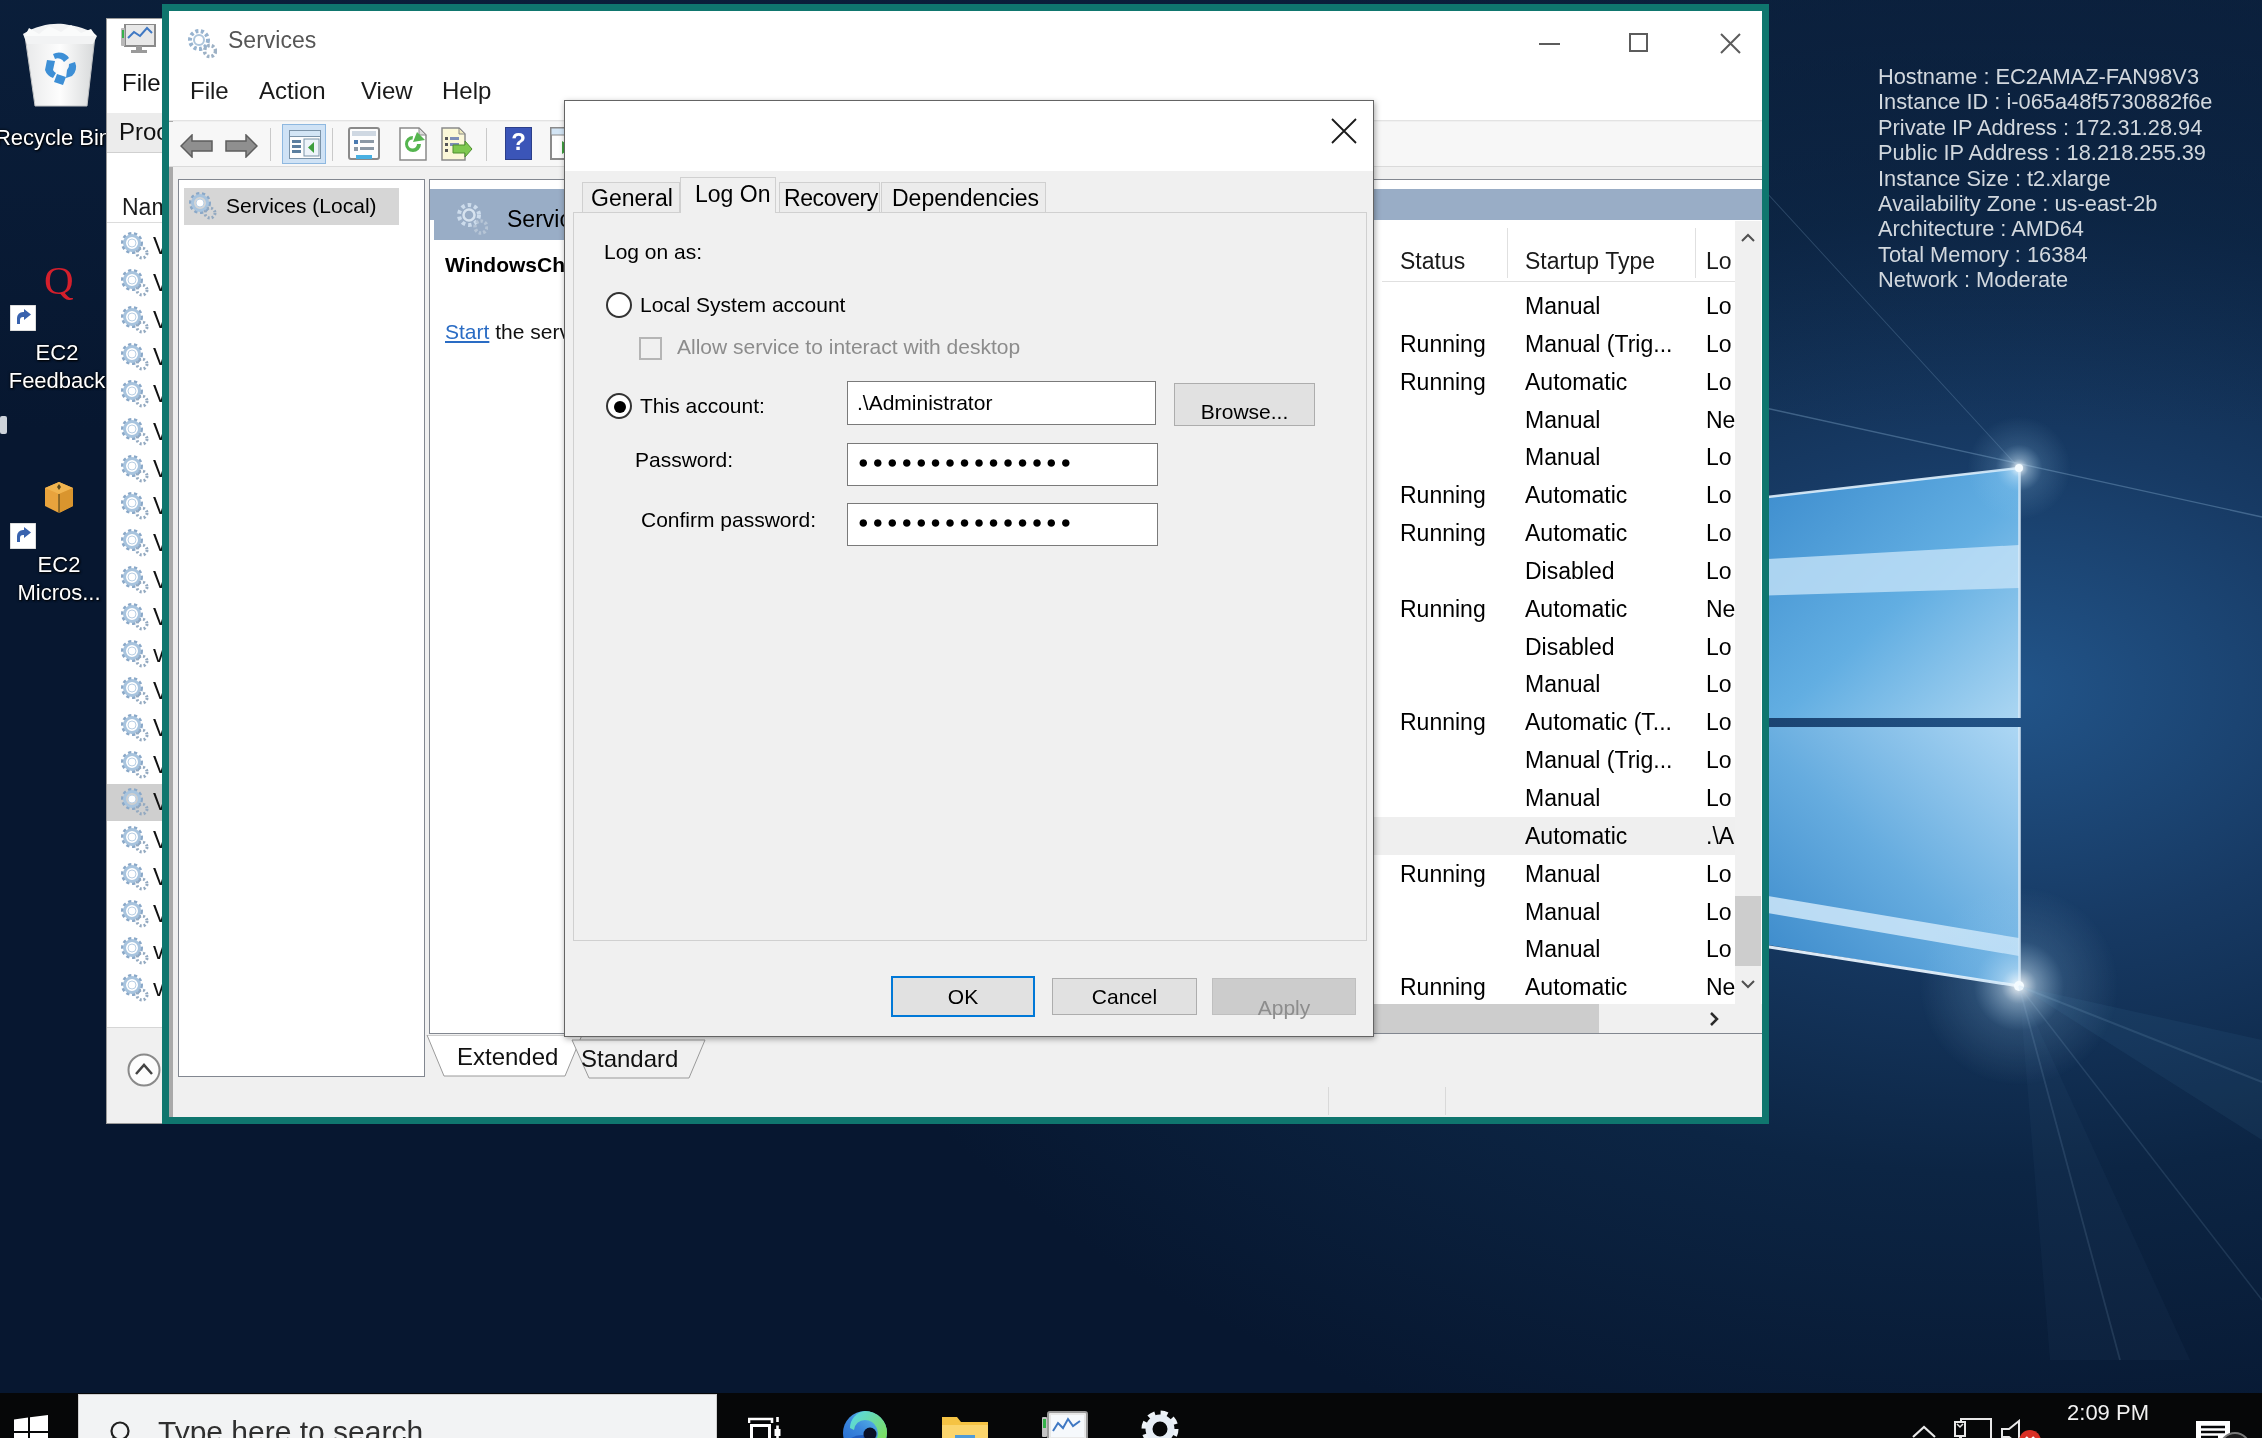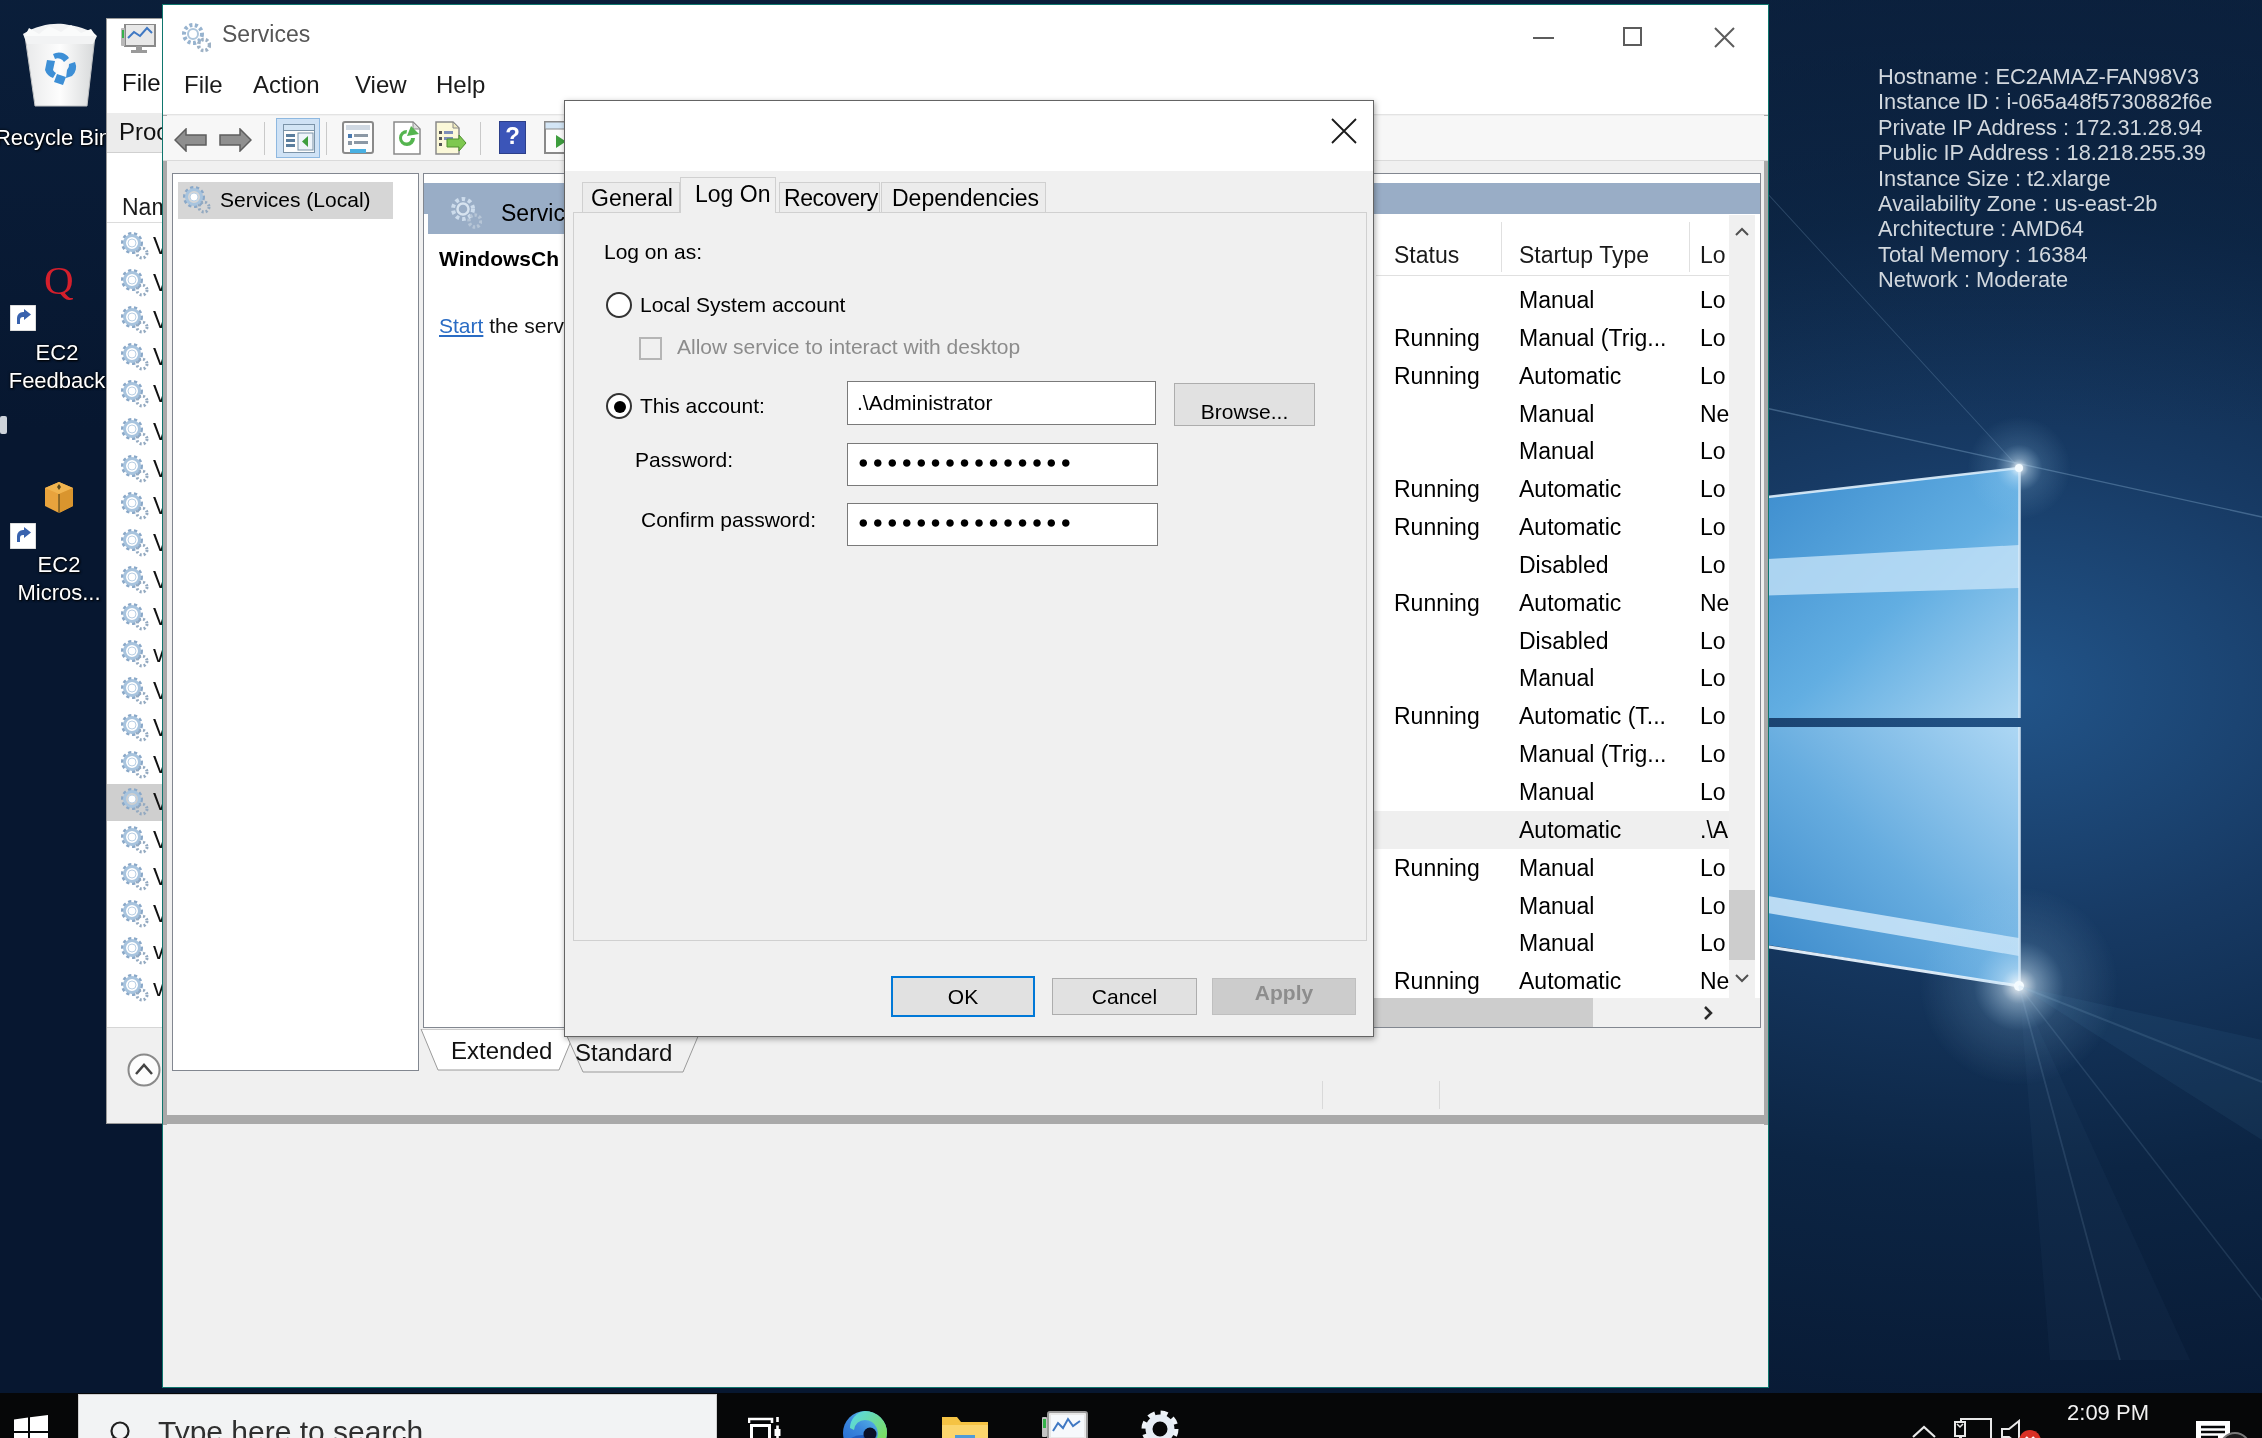--- a/index.html
+++ b/index.html
@@ -283,21 +283,21 @@
 <svg width="0" height="0" style="position:absolute">
   <defs>
     <g id="svcgear">
       <circle cx="13" cy="12" r="9" fill="none" stroke="#8aa8c8" stroke-width="4" stroke-dasharray="3 2.5"></circle>
       <circle cx="13" cy="12" r="7.5" fill="none" stroke="#a8c4de" stroke-width="3"></circle>
       <circle cx="13" cy="12" r="4" fill="#fff" stroke="#b9cfe4" stroke-width="1"></circle>
       <circle cx="23" cy="22" r="5" fill="none" stroke="#93a9c0" stroke-width="3" stroke-dasharray="2 2"></circle>
     </g>
   </defs>
 </svg>
-<div id="svcwin" class="abs" style="left:162px;top:4px;width:1607px;height:1384px;background:#f0f0f0;border:1px solid #0f766e;overflow:hidden;font-size:23px;color:#111;">
+<div id="svcwin" class="abs" style="left:162px;top:4px;width:1607px;height:1120px;background:#f0f0f0;border:7px solid #0f766e;overflow:hidden;font-size:23px;color:#111;">
 
   <div class="abs" style="left:0;top:110px;width:4px;height:1010px;background:#a9a9a9;"></div>
   <div class="abs" style="left:1601px;top:110px;width:5px;height:1010px;background:#a9a9a9;"></div>
   <div class="abs" style="left:0;top:1110px;width:1606px;height:9px;background:#a9a9a9;"></div>
 
   <div class="abs" style="left:0;top:0;width:1605px;height:58px;background:#fff;">
     <svg class="abs" style="left:16px;top:16px" width="32" height="32" viewBox="0 0 32 32">
       <circle cx="14" cy="13" r="9" fill="none" stroke="#97b3cf" stroke-width="4" stroke-dasharray="3 2.5"></circle>
       <circle cx="14" cy="13" r="5" fill="#fff" stroke="#aec6dc" stroke-width="2"></circle>
       <circle cx="25" cy="24" r="5.5" fill="none" stroke="#9db1c5" stroke-width="3.5" stroke-dasharray="2.5 2"></circle>
@@ -528,21 +528,21 @@
     <div class="abs" style="left:10px;top:8px;font-size:17.5px;letter-spacing:3.9px;">●●●●●●●●●●●●●●●</div>
   </div>
 
   <div class="abs" style="left:326px;top:875px;width:144px;height:41px;background:#e1e1e1;border:2px solid #0078d7;text-align:center;">
     <div style="margin-top:7px;">OK</div>
   </div>
   <div class="abs" style="left:487px;top:877px;width:145px;height:37px;background:#e1e1e1;border:1px solid #adadad;text-align:center;">
     <div style="margin-top:6px;">Cancel</div>
   </div>
   <div class="abs" style="left:647px;top:877px;width:144px;height:37px;background:#cccccc;border:1px solid #bfbfbf;text-align:center;color:#8d8d8d;">
-    <div style="margin-top:2px;font-weight:bold;">Apply</div>
+    <div style="margin-top:17px;">Apply</div>
   </div>
 </div>
 
 <div id="taskbar" class="abs" style="left:0;top:1393px;width:2262px;height:79px;background:#060708;overflow:hidden;">
   <div class="abs" style="left:0;top:74px;width:2262px;height:5px;background:#2e2e2e;"></div>
 
   <svg class="abs" style="left:14px;top:22px" width="34" height="35" viewBox="0 0 34 35">
     <polygon points="0,4.5 14,2.5 14,16 0,16" fill="#fff"></polygon>
     <polygon points="16,2.2 34,0 34,16 16,16" fill="#fff"></polygon>
     <polygon points="0,18 14,18 14,31.5 0,29.5" fill="#fff"></polygon>

